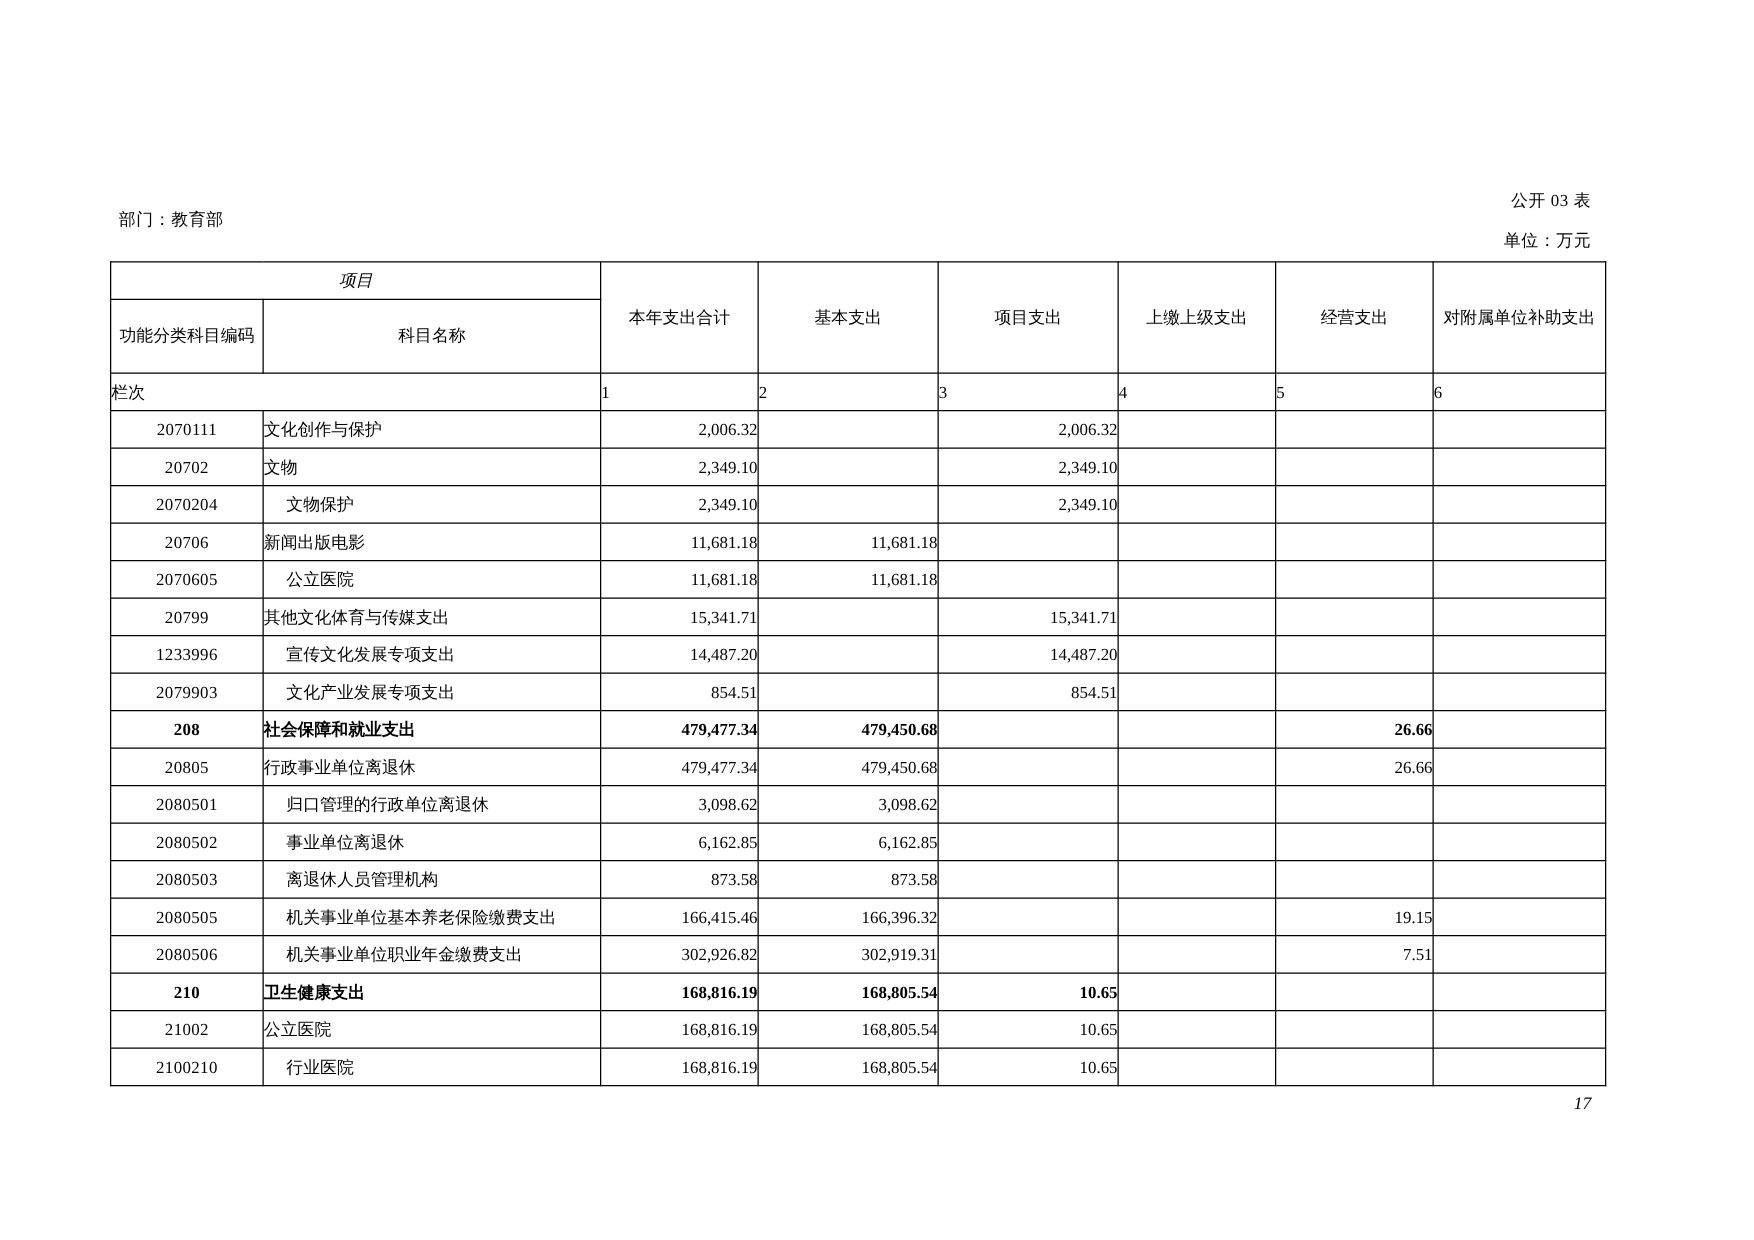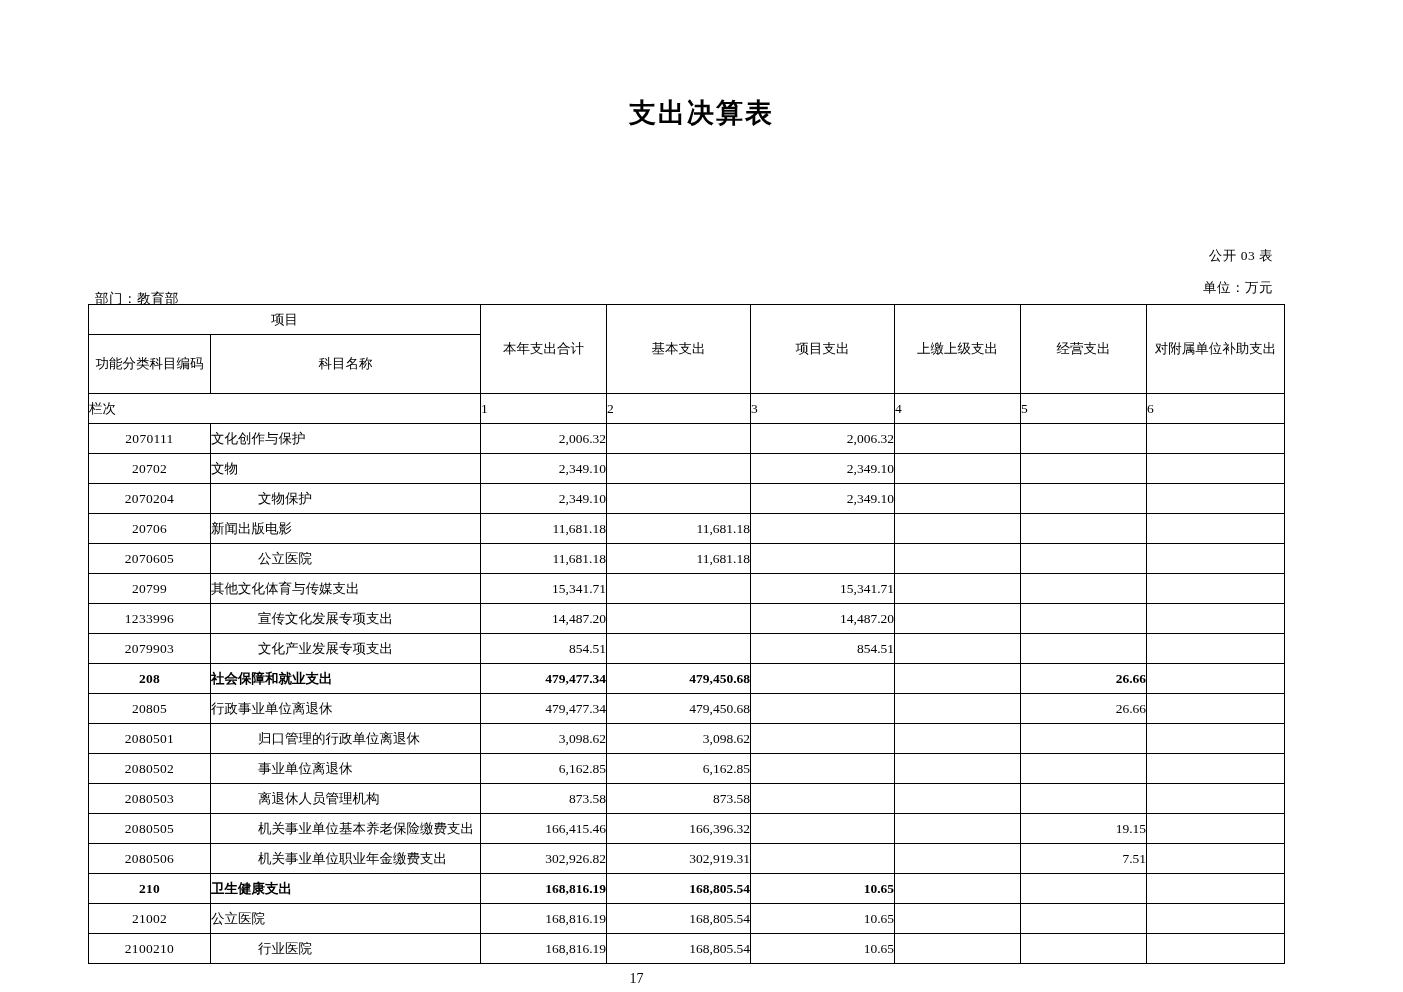--- a/index.html
+++ b/index.html
@@ -33,21 +33,21 @@
     position: absolute;
     right: 130px;
     font-size: 13.5px;
     letter-spacing: 0.5px;
   }
   .meta-right.sheet-no { top: 152px; }
   .meta-right.unit { top: 184px; }
   .meta-left {
     position: absolute;
     left: 95px;
-    top: 195px;
+    top: 167px;
     font-size: 13.5px;
     letter-spacing: 0.5px;
   }
   table.fin {
     position: absolute;
     left: 88px;
     top: 209px;
     border-collapse: collapse;
     width: 1186px;
     table-layout: fixed;
@@ -57,68 +57,69 @@
     font-weight: normal;
     font-size: 13.5px;
     padding: 0;
     height: 29px;
     vertical-align: middle;
     font-family: "Liberation Serif", "DejaVu Serif", serif;
   }
   .hdr-item {
     text-align: center;
     height: 31px;
+    font-style: italic;
   }
   .hdr-cell {
     text-align: center;
     line-height: 1.35;
   }
   .rowno td {
     text-align: left;
     height: 27px;
   }
   td.code {
     text-align: center;
     padding-left: 10px;
     letter-spacing: 0.3px;
   }
   td.name {
     text-align: left;
     padding-left: 12px;
   }
-  td.name.ind1 { padding-left: 47px; }
+  td.name.ind1 { padding-left: 18px; }
   td.name.ind2 { }
   td.num {
     text-align: right;
     padding-right: 14px;
   }
   tr.bold td { font-weight: bold; }
   .c-code { width: 122px; }
   .c-name { width: 270px; }
   .c-n1 { width: 126px; }
   .c-n2 { width: 144px; }
   .c-n3 { width: 144px; }
   .c-n4 { width: 126px; }
   .c-n5 { width: 126px; }
   .c-n6 { width: 138px; }
   .pagenum {
     position: absolute;
     top: 876px;
     left: 0;
     width: 1273px;
-    text-align: center;
+    text-align: right;
     font-size: 14px;
+    font-style: italic;
   }
 </style>
 </head>
 <body>
 
 <div class="page">
 
-  <div class="title">支出决算表</div>
 
   <div class="meta-right sheet-no">公开 03 表</div>
   <div class="meta-right unit">单位：万元</div>
   <div class="meta-left">部门：教育部</div>
 
   <table class="fin">
     <colgroup>
       <col class="c-code">
         <col class="c-name">
         <col class="c-n1">

